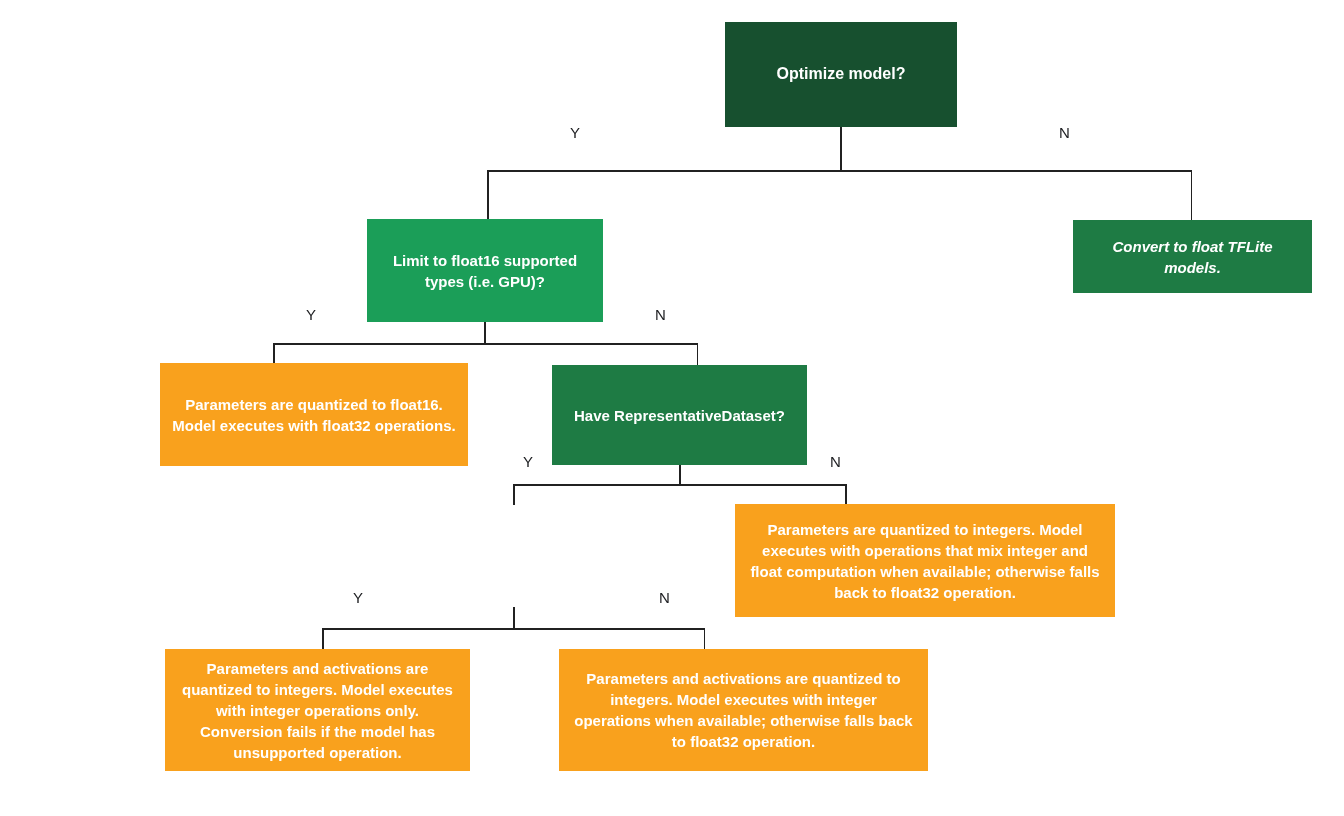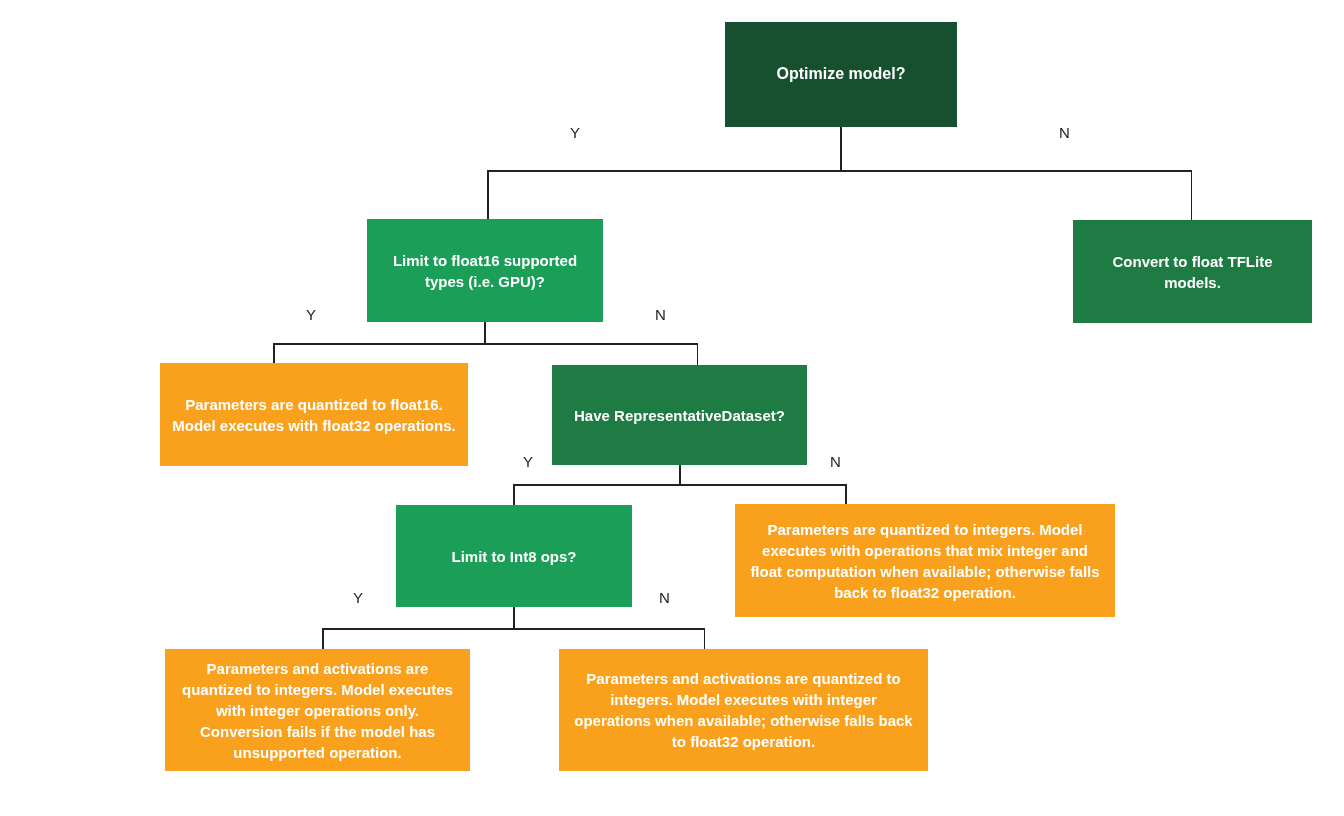--- a/index.html
+++ b/index.html
@@ -69,27 +69,26 @@
   <div class="line h" style="left:322px; top:628px; width:383px;"></div>
   <div class="line v" style="left:322px; top:628px; height:21px;"></div>
   <div class="line v" style="left:703.5px; top:628px; height:21px;"></div>
   <span class="edge-label" style="left:353px; top:590px;">Y</span>
   <span class="edge-label" style="left:659px; top:590px;">N</span>
 
   <div class="node title" style="left: 725px; top: 22px; width: 232px; height: 105px; background-color: rgb(23, 80, 47);">Optimize model?</div>
 
   <div class="node" style="left: 367px; top: 219px; width: 236px; height: 103px; background-color: rgb(27, 158, 88);">Limit to float16 supported types (i.e. GPU)?</div>
 
-  <div class="node" style="left: 1073px; top: 220px; width: 239px; height: 103px; background-color: rgb(30, 123, 68);">Convert to float TFLite models.</div>
+  <div class="node" style="left: 1073px; top: 220px; width: 239px; height: 73px; background-color: rgb(30, 123, 68); font-style: italic;">Convert to float TFLite models.</div>
 
   <div class="node" style="left: 120px; top: 363px; width: 308px; height: 103px; background-color: rgb(249, 161, 29); margin-left: 40px;">Parameters are quantized to float16. Model executes with float32 operations.</div>
 
   <div class="node" style="left: 552px; top: 365px; width: 255px; height: 100px; background-color: rgb(30, 123, 68);">Have RepresentativeDataset?</div>
 
   <div class="node" style="left: 735px; top: 504px; width: 380px; height: 113px; background-color: rgb(249, 161, 29);">Parameters are quantized to integers. Model executes with operations that mix integer and float computation when available; otherwise falls back to float32 operation.</div>
 
-  <div class="node" style="left: 396px; top: 505px; width: 236px; height: 102px; background-color: rgb(27, 158, 88);">Limit to Int8 ops?</div>
 
   <div class="node" style="left: 165px; top: 649px; width: 305px; height: 122px; background-color: rgb(249, 161, 29);">Parameters and activations are quantized to integers. Model executes with integer operations only. Conversion fails if the model has unsupported operation.</div>
 
   <div class="node" style="left: 559px; top: 649px; width: 369px; height: 122px; background-color: rgb(249, 161, 29);">Parameters and activations are quantized to integers. Model executes with integer operations when available; otherwise falls back to float32 operation.</div>
 
 </div>
 
 </body></html>

